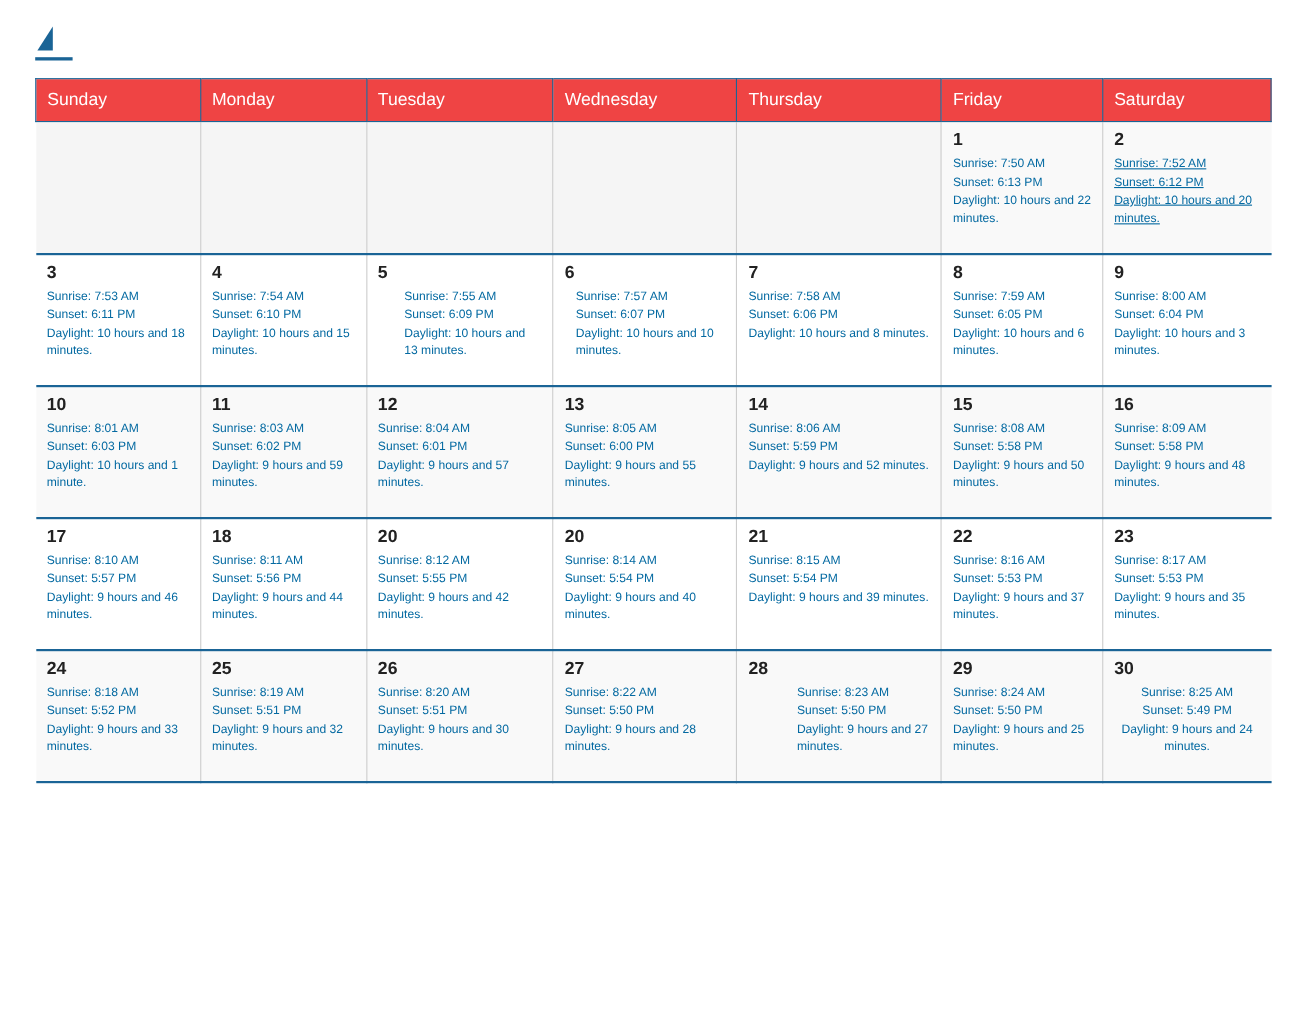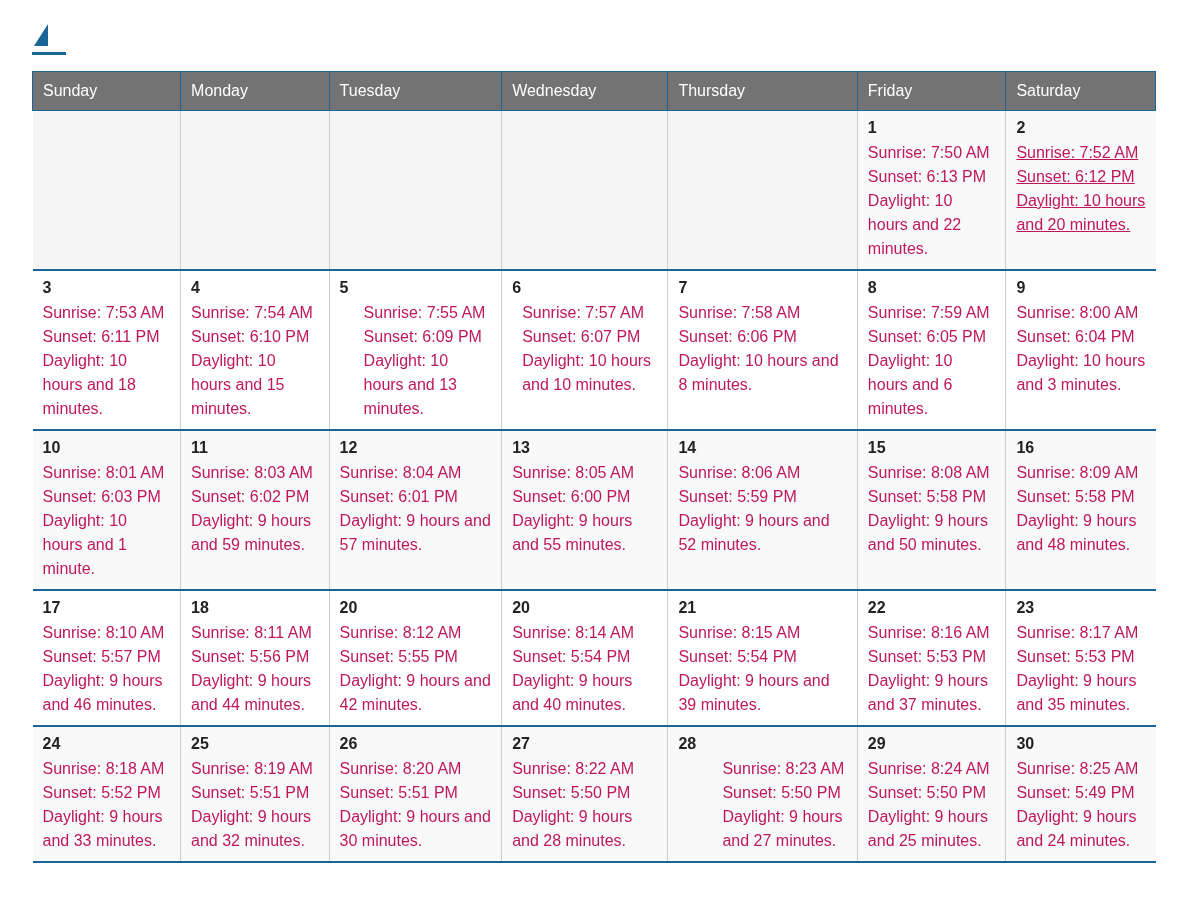--- a/index.html
+++ b/index.html
@@ -61,21 +61,21 @@
     .location-title {
       font-size: 22px;
       color: #555;
     }
     table {
       width: 100%;
       border-collapse: collapse;
       margin-top: 4px;
     }
     thead tr {
-      background: #737373;
+      background: #ef4444;
     }
     thead th {
       color: #fff;
       font-size: 16px;
       font-weight: normal;
       padding: 10px 10px;
       text-align: left;
       border: 1px solid #1a6496;
     }
     tbody tr {
@@ -101,22 +101,22 @@
       background: #fff;
     }
     .day-number {
       font-size: 16px;
       font-weight: bold;
       color: #222;
       display: block;
       margin-bottom: 4px;
     }
     .day-info {
-      font-size: 16px;
-      color: #be185d;
+      font-size: 11px;
+      color: #0369a1;
       line-height: 1.5;
     }
     .empty-cell {
       background: #f5f5f5 !important;
     }
   </style>
 </head>
 <body>
 
 <div class="header">
@@ -333,19 +333,19 @@
 Daylight: 9 hours and 27 minutes.</div>
         </td>
         <td>
           <span class="day-number">29</span>
           <div class="day-info" style="white-space: pre-line;">Sunrise: 8:24 AM
 Sunset: 5:50 PM
 Daylight: 9 hours and 25 minutes.</div>
         </td>
         <td>
           <span class="day-number">30</span>
-          <div class="day-info" style="white-space: pre-line;">Sunrise: 8:25 AM
+          <div class="day-info" style="white-space: pre-line; text-align: center;">Sunrise: 8:25 AM
 Sunset: 5:49 PM
 Daylight: 9 hours and 24 minutes.</div>
         </td>
       </tr>
     </tbody>
 </table>
 
 </body></html>

